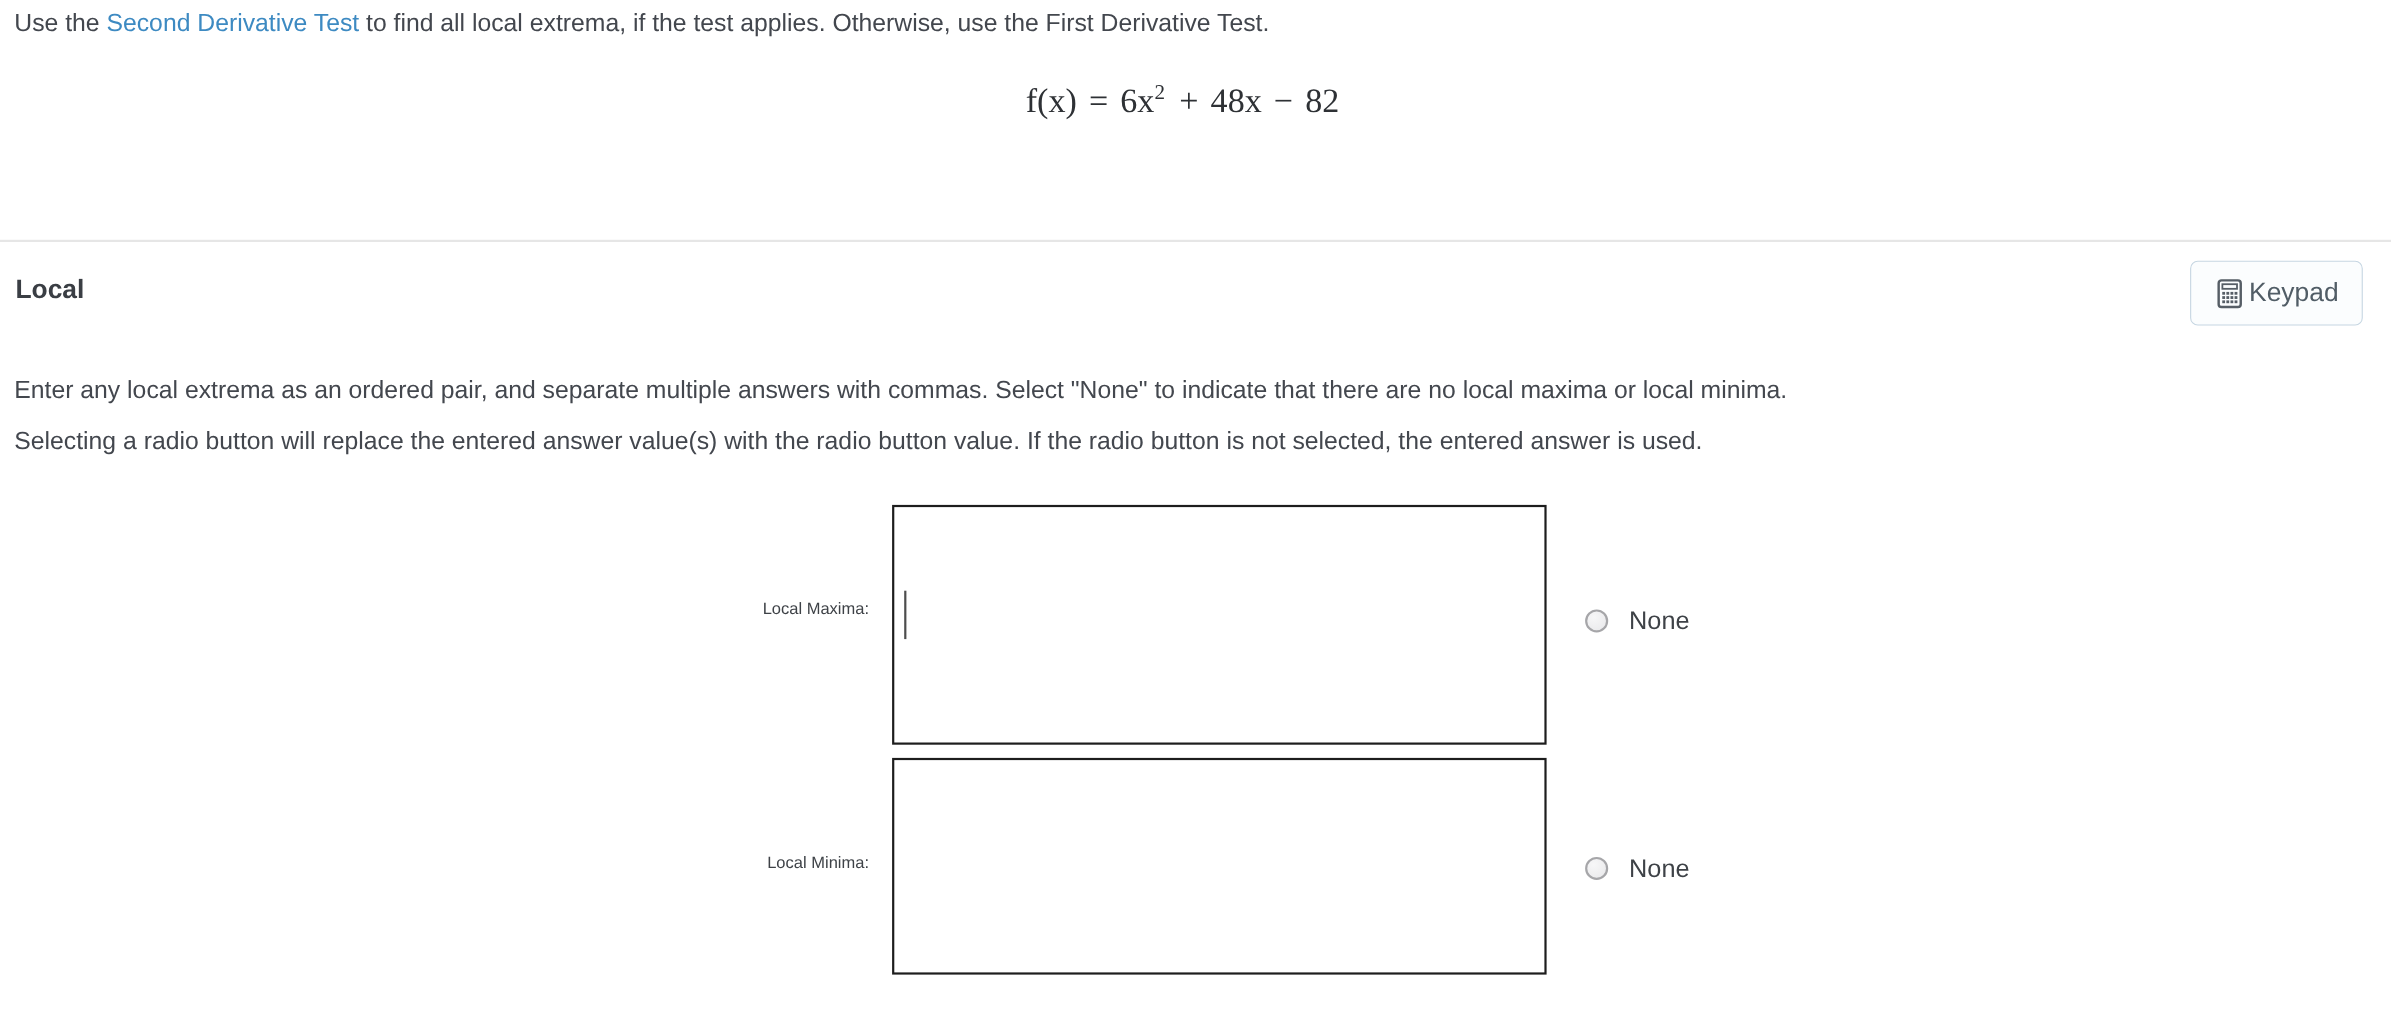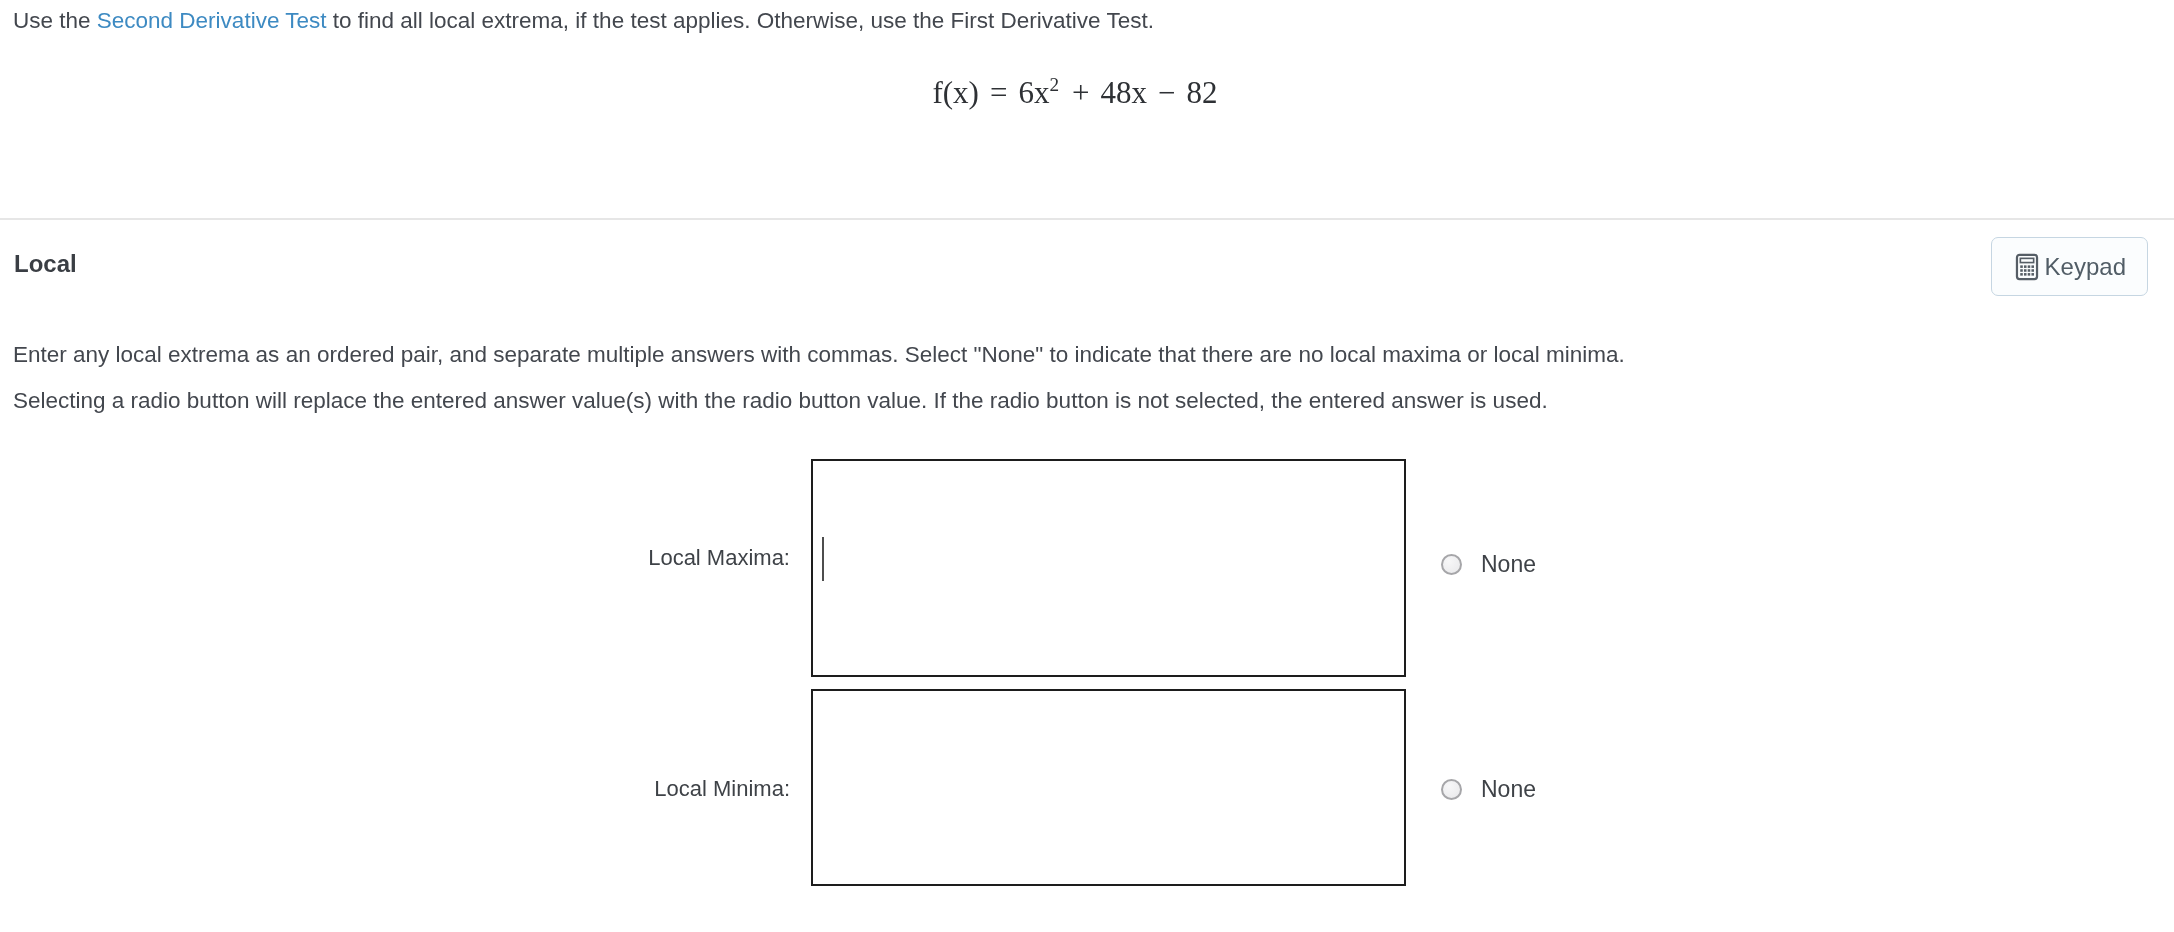--- a/index.html
+++ b/index.html
@@ -61,21 +61,21 @@
   .note{
     position:absolute;left:13px;
     font-size:22.5px;line-height:30px;color:#43474e;
   }
   .note1{top:306px;margin-top:34px;}
   .note2{top:386px;}
   
   .field-label{
     position:absolute;left:400px;width:390px;
     text-align:right;
-    font-size:22px;color:#3e4247;
+    font-size:15px;color:#3e4247;
   }
   .label1{top:545px;}
   .label2{top:776px;}
   .answer-box{
     position:absolute;left:811px;
     width:595px;
     box-sizing:border-box;
     border:2px solid var(--input_border,#1d1d1d);
     background:#ffffff;
     resize:none;outline:none;

